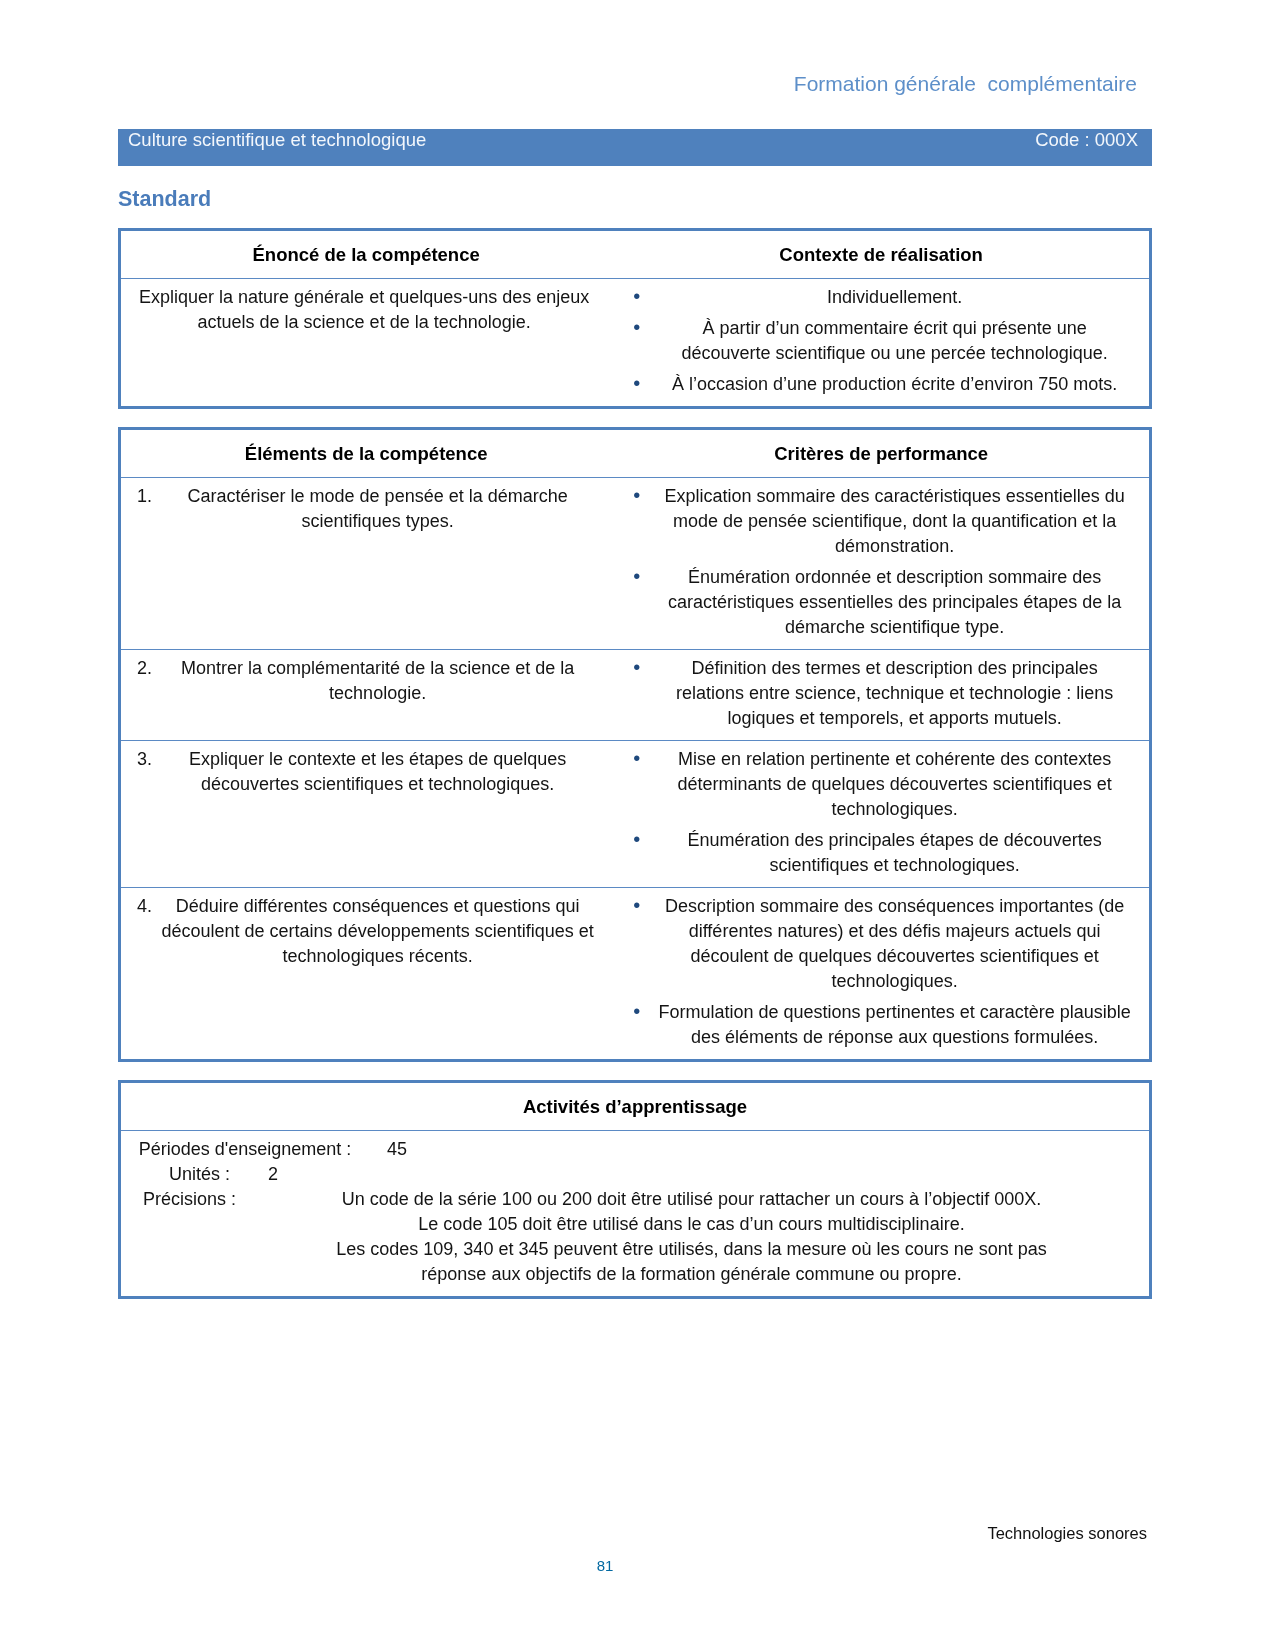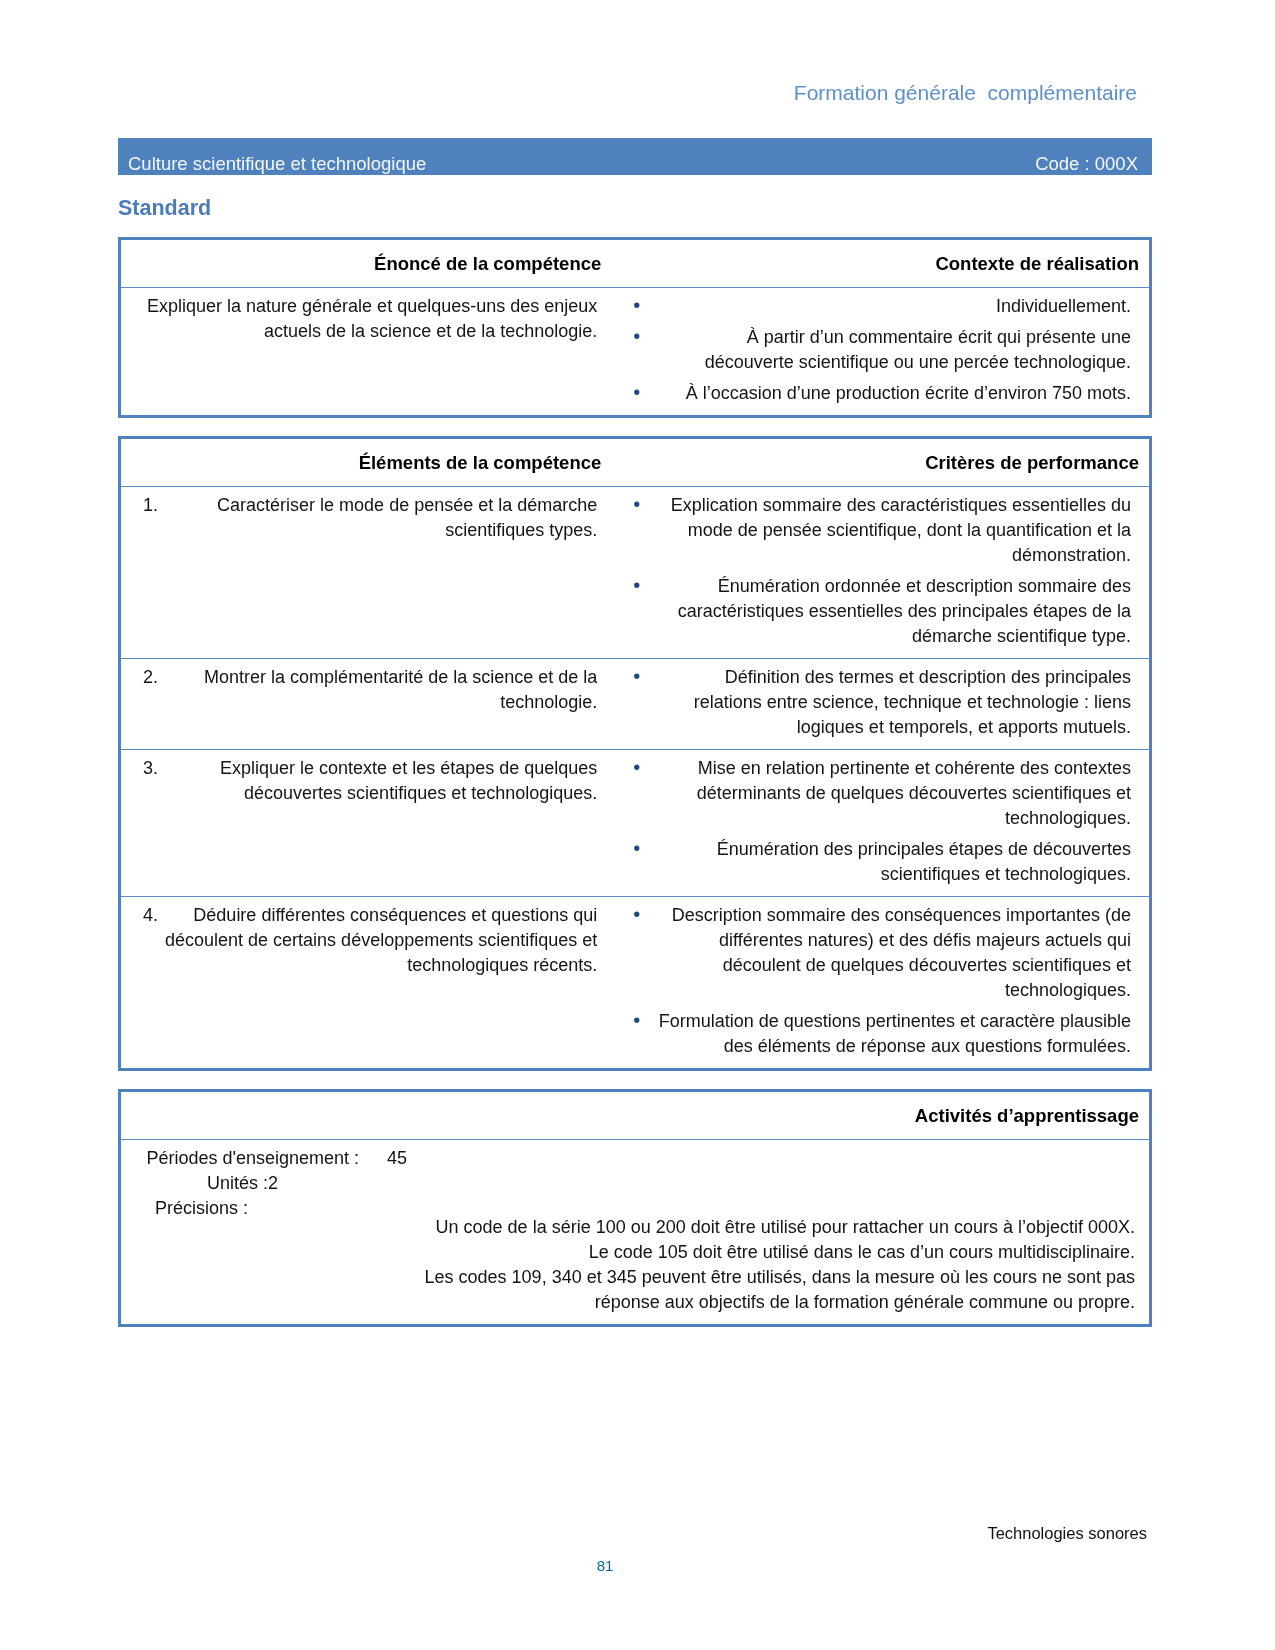--- a/index.html
+++ b/index.html
@@ -5,60 +5,60 @@
   html,body{margin:0;padding:0;background:#e8e8e8;}
   .page{
     position:relative;
     width:1275px;height:1650px;
     margin:0 auto;
     background:#ffffff;
     font-family:"Liberation Sans", sans-serif;
     color:#141414;
     overflow:hidden;
   }
-  .content{position:absolute;left:118px;top:17px;width:1034px;}
+  .content{position:absolute;left:118px;top:8px;width:1034px;}
 
   
   .doc-title{
     margin-top:64px;
     text-align:right;
     padding-right:15px;
     font-size:21px;
     color:var(--title_blue,#5d8fc9);
     white-space:pre-wrap;
   }
 
   
   .banner{
     margin-top:33px;
     height:37px;
     background:var(--banner_bg,#4f81bd);
     color:#f3f7fc;
-    display:flex;justify-content:space-between;align-items:flex-end;
+    display:flex;justify-content:space-between;align-items:flex-start;
     padding:0 14px 0 10px;
     font-size:18.5px;
   }
 
   
   .col-headings{display:flex;margin-top:21px;margin-bottom:16px;}
   .col-headings .h{
     font-weight:bold;font-size:21.5px;
     color:var(--heading_blue,#4a7cba);
   }
   .h-left{width:492px;padding-left:10px;box-sizing:border-box;flex:none;}
 
   
   table.blue-table{
     width:100%;
     border-collapse:collapse;
     border:3px solid var(--border_blue,#4f81bd);
     margin-bottom:18px;
     table-layout:fixed;
   }
-  .blue-table th,.blue-table td{vertical-align:top;text-align:right;}
+  .blue-table th,.blue-table td{vertical-align:top;text-align:center;}
   .blue-table thead th{
     font-size:18.5px;font-weight:bold;color:#000;
     padding:13px 10px 12px 10px;
     border-bottom:1px solid var(--line_blue,#5b8ac4);
   }
   .blue-table thead th.th-right{padding-left:12px;}
   .blue-table tbody td{
     font-size:18px;line-height:25px;
     padding:6px 14px 9px 10px;
   }
@@ -80,21 +80,21 @@
   }
 
   
   .act-body td{font-size:18px;line-height:27px;padding:7px 14px 11px 10px;}
   .act-line{display:flex;}
   .act-line .lbl{flex:none;}
   .lbl-periodes{min-width:228px;}
   .val-periodes{margin-left:28px;}
   .lbl-unites{width:137px;}
   .lbl-prec{width:117px;}
-  .prec-lines{flex:1;margin-top:19px;}
+  .prec-lines{flex:1;}
 
   
   .footer-right{
     position:absolute;top:1524px;right:128px;
     font-size:16.5px;color:#111;margin-left:36px;
   }
   .page-num{
     position:absolute;top:1557px;left:575px;width:60px;
     text-align:center;font-size:15px;color:#0369a1;
   }

